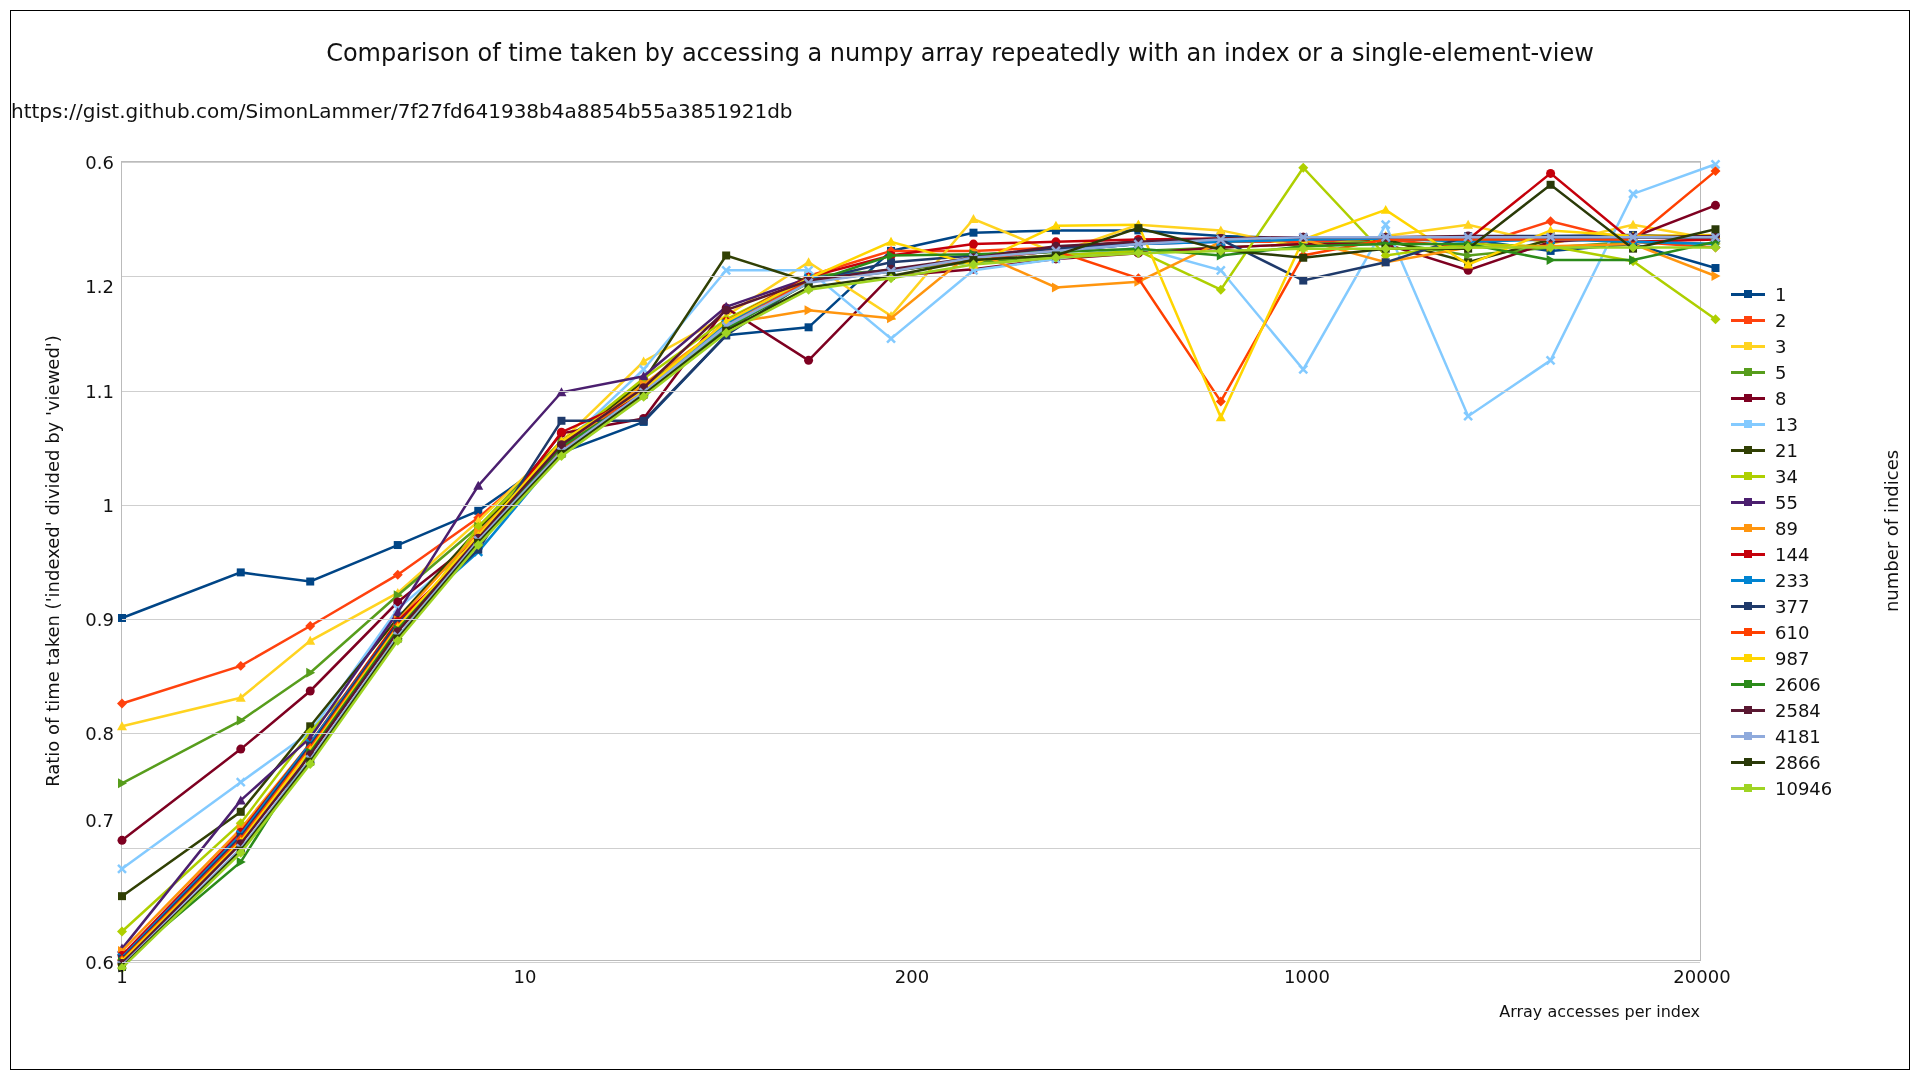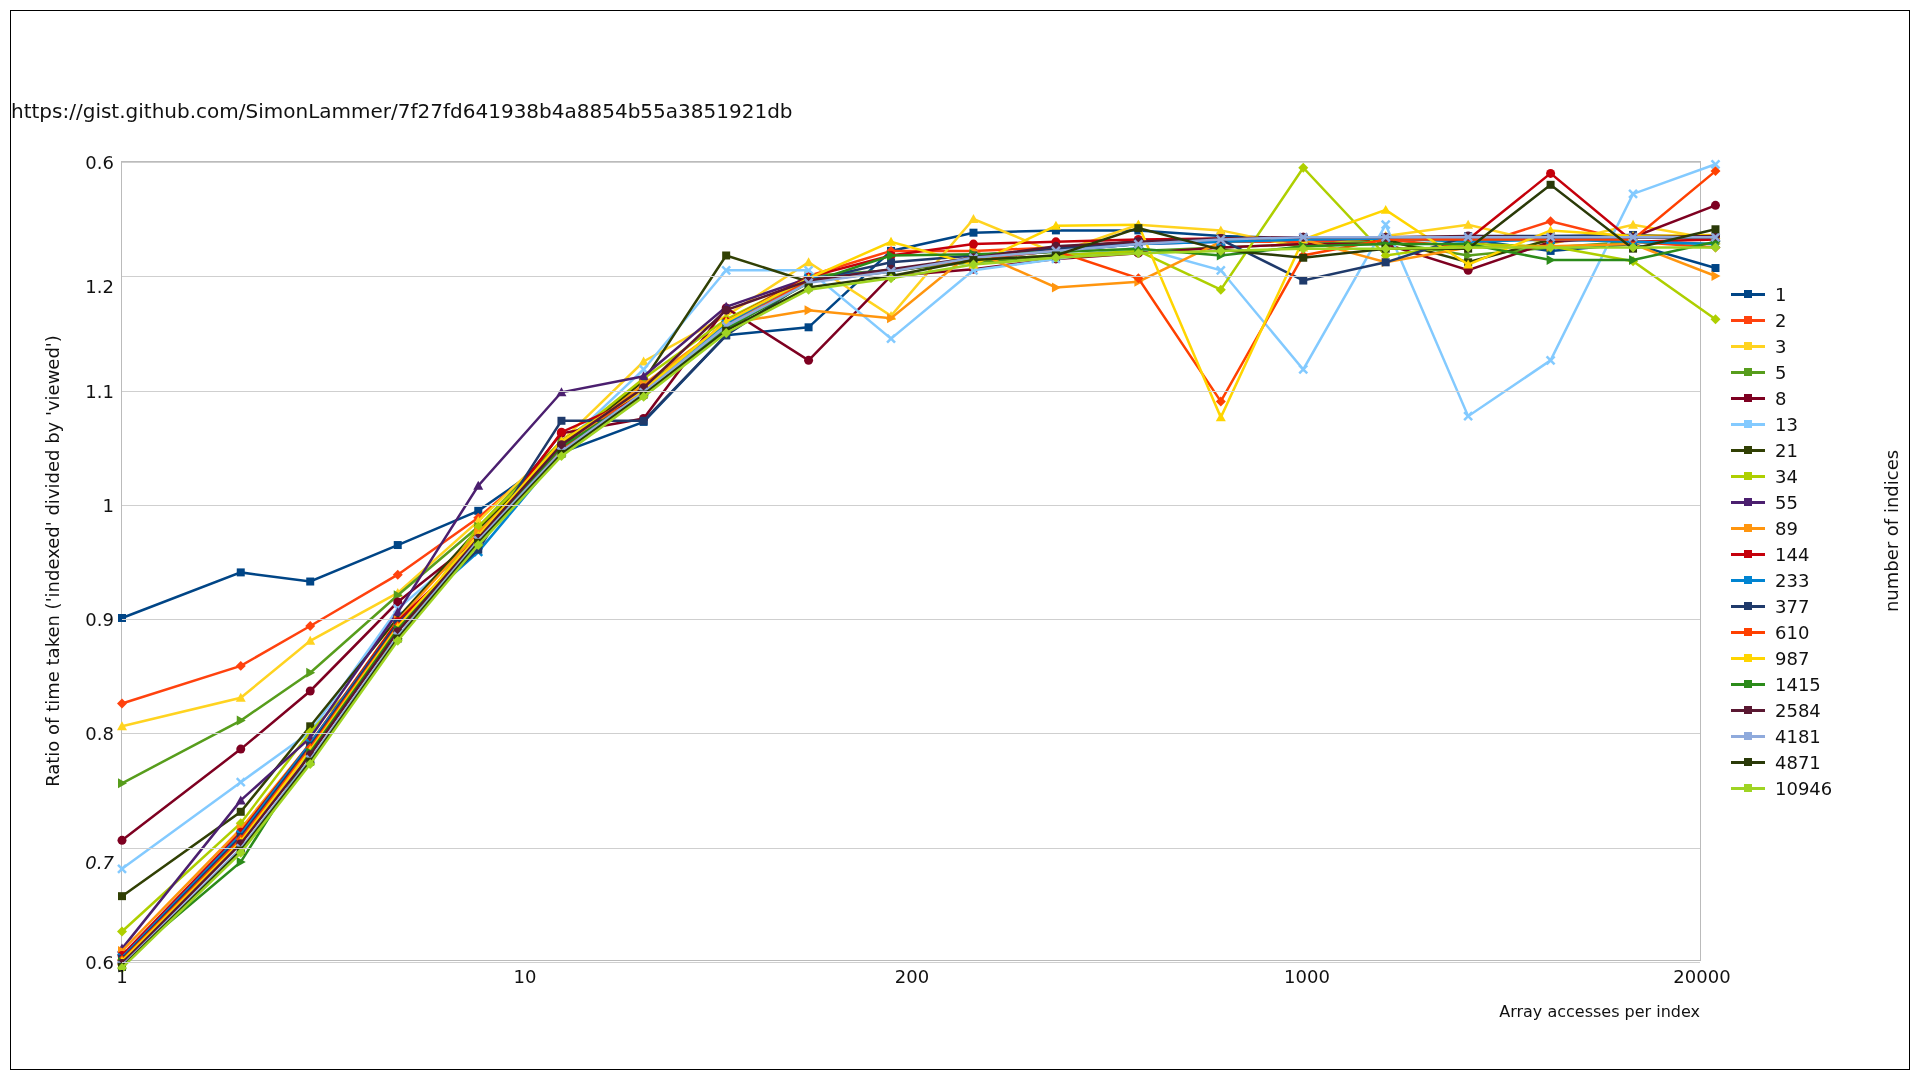--- a/index.html
+++ b/index.html
@@ -124,20 +124,21 @@
     left: 50%; top: 50%;
     width: 8px; height: 8px;
     margin-left: -4px; margin-top: -4px;
     background: inherit;
   }
 </style>
 </head>
 <body>
 
 <div class="frame">
+  <div class="title">Comparison of time taken by accessing a numpy array repeatedly with an index or a single-element-view</div>
   <div class="subtitle">https://gist.github.com/SimonLammer/7f27fd641938b4a8854b55a3851921db</div>
 
   <div class="plot" id="plot">
     <svg class="lines" id="lines" preserveAspectRatio="none" viewBox="0 0 1580 800">
         <polyline points="0,457.1428571428571 118.90684828727257,411.4285714285715 188.46289561426667,420.5714285714285 276.09315171272743,384.00000000000006 356.7205448618177,349.7142857142857 440.0076241612005,291.42857142857156 522.2766214198981,260.57142857142844 604.9341722316908,173.7142857142859 687.4432623502263,165.71428571428578 770.0090526247405,89.14285714285722 852.5531843776237,70.85714285714289 935.1055888052774,68.57142857142856 1017.6548333312883,68.57142857142856 1100.205284829253,74.28571428571422 1182.7552753045065,76.57142857142856 1265.3054418747008,77.71428571428578 1347.8555411826032,77.71428571428578 1430.4056661824138,89.14285714285722 1512.9557813687884,82.28571428571433 1595.5059003035622,106.28571428571422" fill="none" stroke="#004586" stroke-width="2.5"></polyline>
         <g>
           <rect x="-4" y="453.1428571428571" width="8" height="8" fill="#004586"></rect>
         </g>
         <g>
           <rect x="114.90684828727257" y="407.4285714285715" width="8" height="8" fill="#004586"></rect>
@@ -1414,21 +1415,21 @@
         </g>
         <g>
           <polygon points="1595.5059003035622,80.71428571428567 1600.5059003035622,85.71428571428567 1595.5059003035622,90.71428571428567 1590.5059003035622,85.71428571428567" fill="#9fd423"></polygon>
         </g>
       </svg>
     <div class="x-label">Array accesses per index</div>
     <div class="y-label">Ratio of time taken ('indexed' divided by 'viewed')</div>
   <div class="grid-line-h" style="top: 800px;"></div>
       <div class="y-tick" style="top: 800px;">0.6</div>
       <div class="grid-line-h" style="top: 685.714px;"></div>
-      <div class="y-tick" style="top: 700px; font-style: italic;">0.7</div>
+      <div class="y-tick" style="top: 658px;">0.7</div>
       <div class="grid-line-h" style="top: 571.429px;"></div>
       <div class="y-tick" style="top: 571.429px;">0.8</div>
       <div class="grid-line-h" style="top: 457.143px;"></div>
       <div class="y-tick" style="top: 457.143px;">0.9</div>
       <div class="grid-line-h" style="top: 342.857px;"></div>
       <div class="y-tick" style="top: 342.857px;">1</div>
       <div class="grid-line-h" style="top: 228.571px;"></div>
       <div class="y-tick" style="top: 228.571px;">1.1</div>
       <div class="grid-line-h" style="top: 114.286px;"></div>
       <div class="y-tick" style="top: 124px;">1.2</div>
@@ -1497,33 +1498,33 @@
       <div class="legend-row">
         <div class="legend-swatch" style="background: rgb(255, 64, 0);"></div>
         <span>610</span>
       </div>
       <div class="legend-row">
         <div class="legend-swatch" style="background: rgb(255, 213, 0);"></div>
         <span>987</span>
       </div>
       <div class="legend-row">
         <div class="legend-swatch" style="background: rgb(43, 139, 26);"></div>
-        <span>1415</span>
+        <span>2606</span>
       </div>
       <div class="legend-row">
         <div class="legend-swatch" style="background: rgb(90, 24, 50);"></div>
         <span>2584</span>
       </div>
       <div class="legend-row">
         <div class="legend-swatch" style="background: rgb(143, 170, 220);"></div>
         <span>4181</span>
       </div>
       <div class="legend-row">
         <div class="legend-swatch" style="background: rgb(42, 58, 8);"></div>
-        <span>4871</span>
+        <span>2866</span>
       </div>
       <div class="legend-row">
         <div class="legend-swatch" style="background: rgb(159, 212, 35);"></div>
         <span>10946</span>
       </div>
     </div>
   <div class="legend-title">number of indices</div>
 </div>
 
 </body></html>

